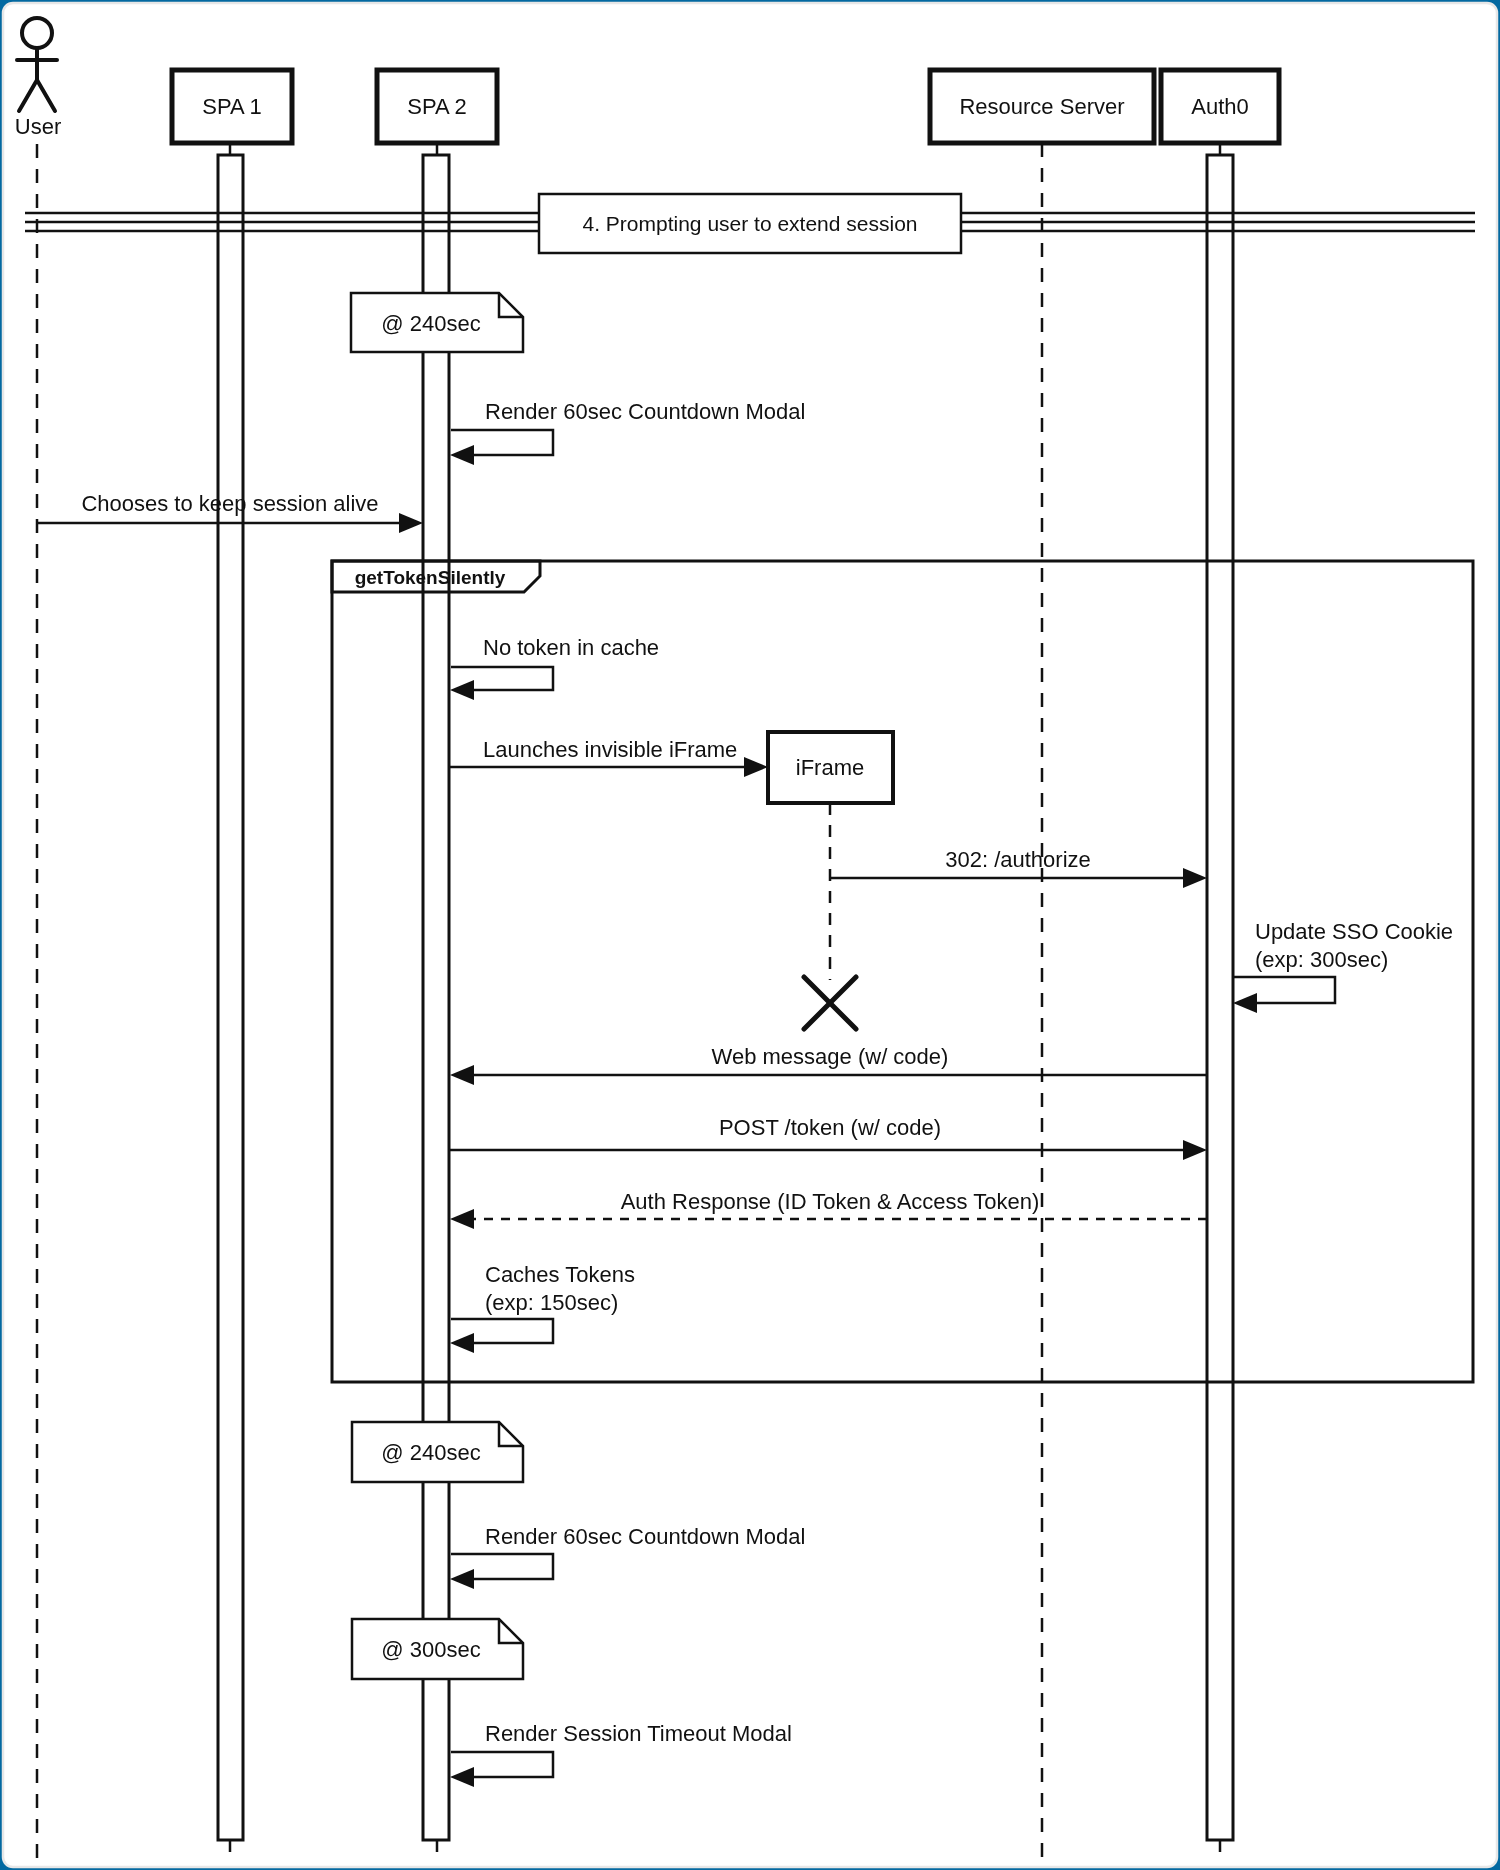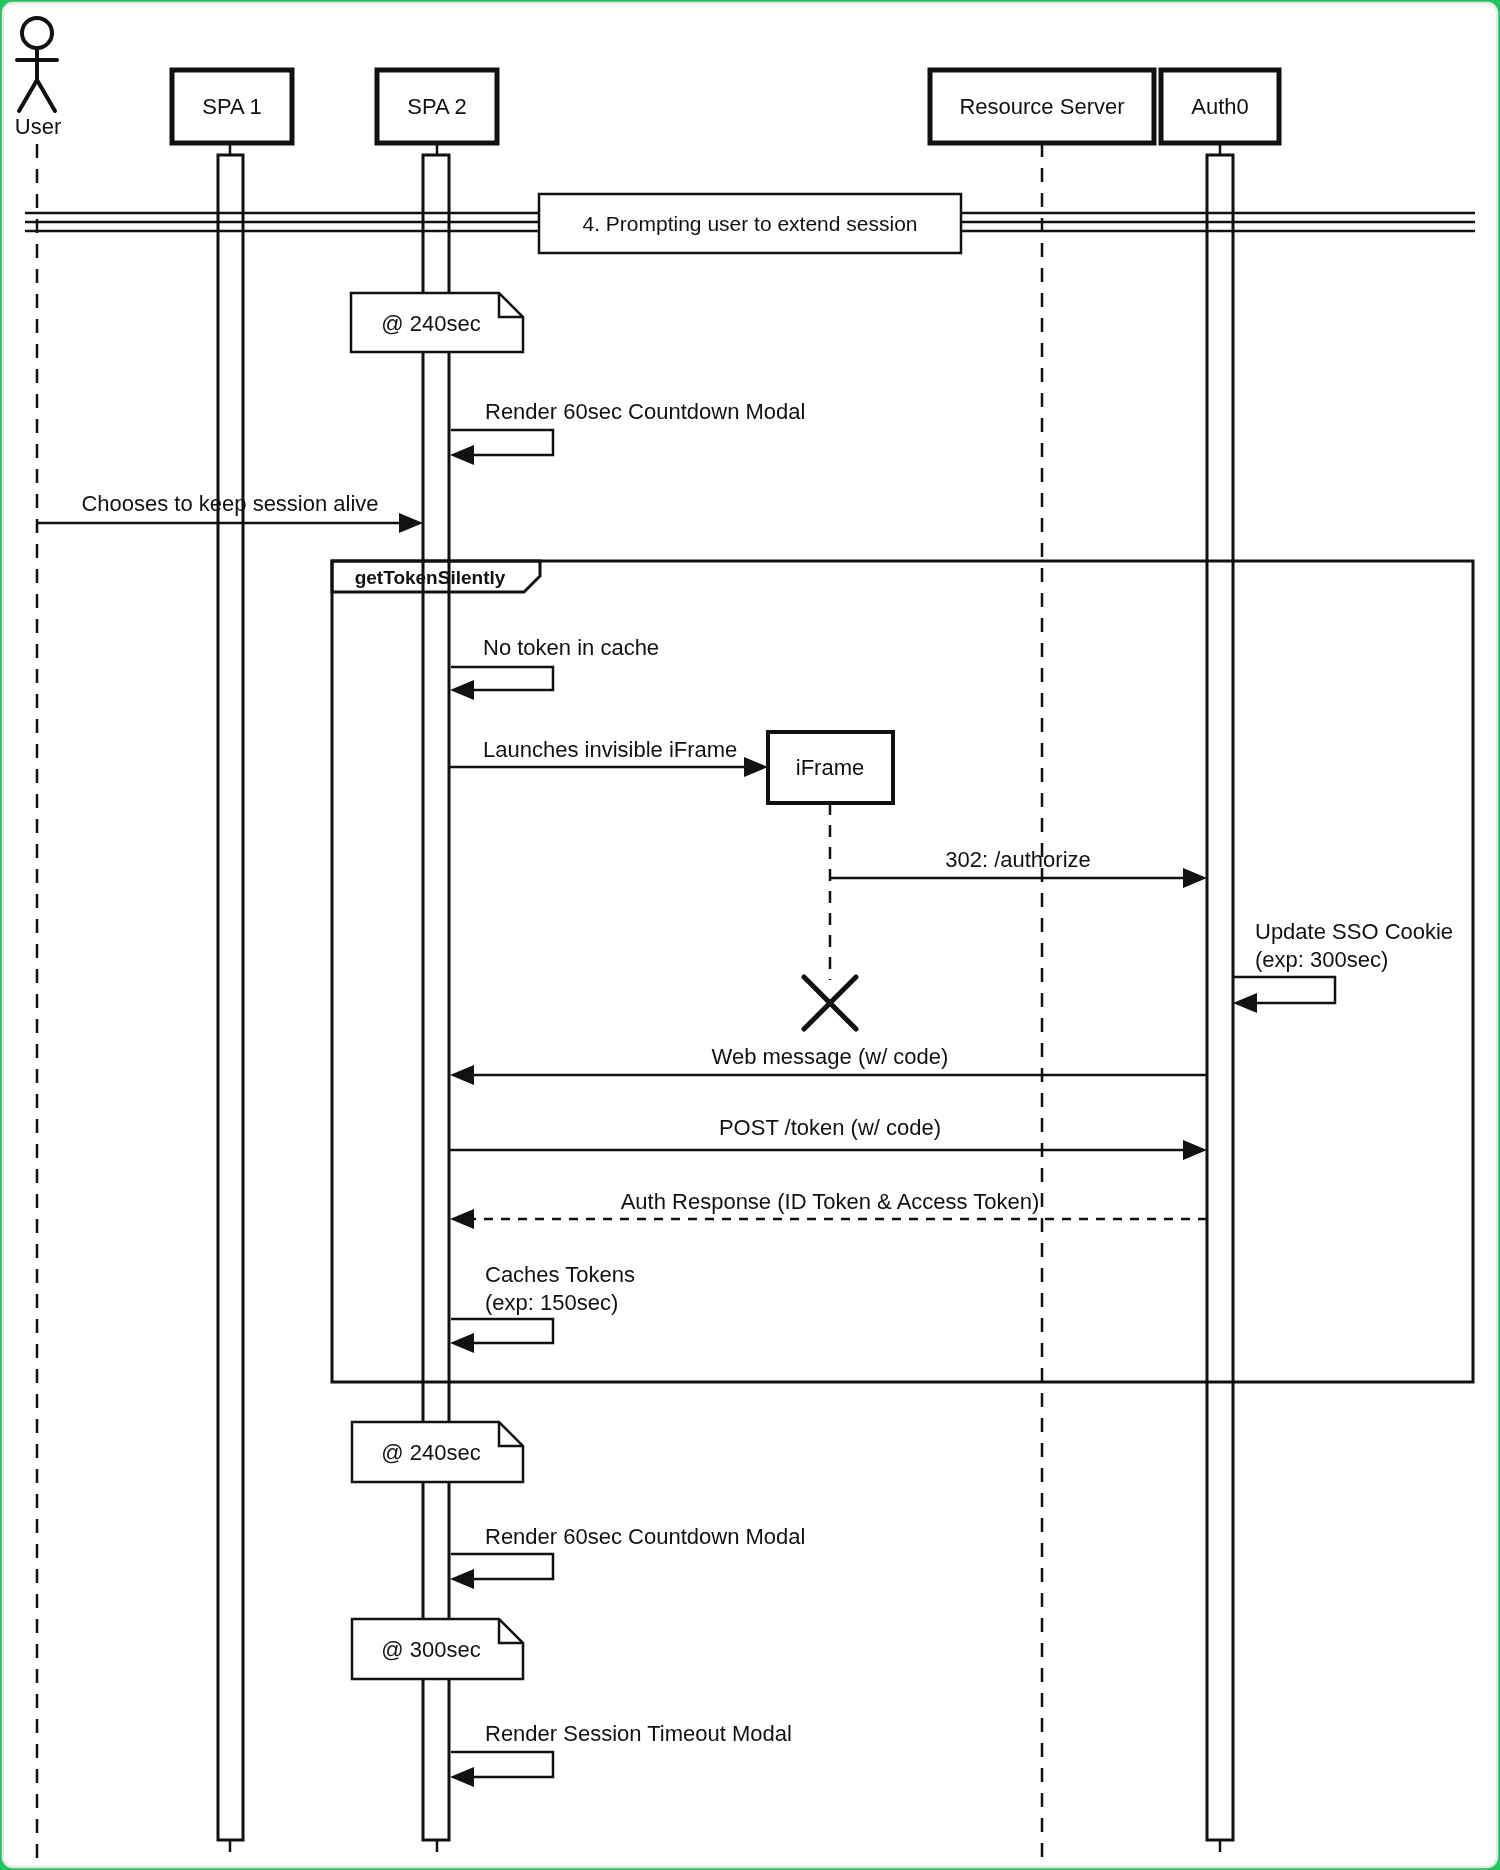--- a/index.html
+++ b/index.html
@@ -5,21 +5,21 @@
   html, body {
     margin: 0;
     padding: 0;
     background: #ffffff;
     font-family: "Liberation Sans", "DejaVu Sans", sans-serif;
   }
   .canvas {
     width: 1500px;
     height: 1870px;
     position: relative;
-    background: #22c55e;
+    background: #0369a1;
   }
   svg { display: block; }
   text {
     fill: #111111;
     font-family: "Liberation Sans", "DejaVu Sans", sans-serif;
     font-size: 22px;
   }
   .small-label { font-size: 21px; }
   .frame-label { font-size: 19px; font-weight: bold; }
   .shape { stroke: #111111; fill: none; }

